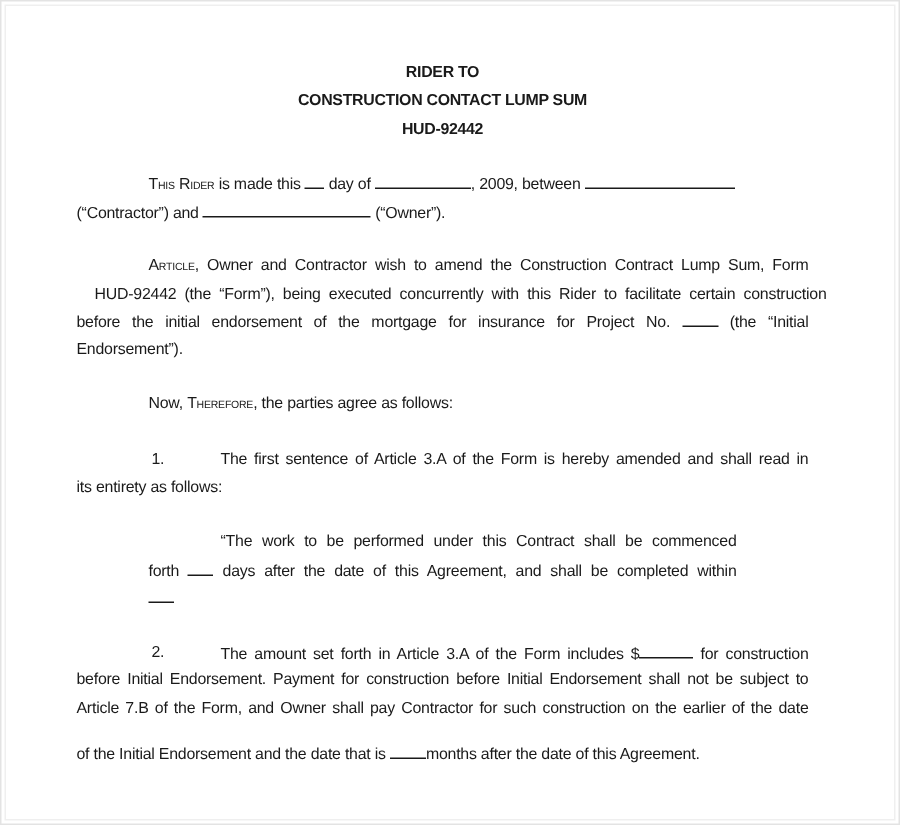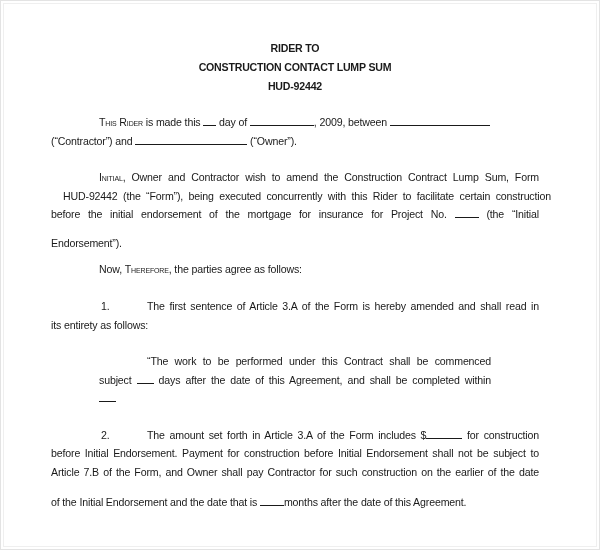--- a/index.html
+++ b/index.html
@@ -95,37 +95,37 @@
     <span>day of</span>
     <span class="blank" style="width:64px;"></span><span>, 2009, between</span>
     <span class="blank" style="width:100px;"></span>
   </div>
   <div class="line" style="top:135px; left:0;">
     <span>(“Contractor”) and</span>
     <span class="blank" style="width:112px;"></span>
     <span>(“Owner”).</span>
   </div>
 
-  <div class="justify-inner" style="top:171px;"><span class="sc">Initial,</span> <span>Owner and Contractor wish to amend the Construction Contract Lump Sum, Form</span></div>
+  <div class="justify-inner" style="top:171px;"><span class="sc">Article,</span> <span>Owner and Contractor wish to amend the Construction Contract Lump Sum, Form</span></div>
   <div class="justify" style="top:190px;padding-left:12px;">HUD-92442 (the “Form”), being executed concurrently with this Rider to facilitate certain construction</div>
   <div class="justify" style="top:208px;"><span>before the initial endorsement of the mortgage for insurance for Project No.</span> <span class="blank" style="width:24px;"></span> <span>(the “Initial</span></div>
-  <div class="line" style="top:237px; left:0;">Endorsement”).</div>
+  <div class="line" style="top:227px; left:0;">Endorsement”).</div>
 
   <div class="line" style="top:263px; left:48px;">
     <span>Now,</span>
     <span class="sc">Therefore,</span>
     <span>the parties agree as follows:</span>
   </div>
 
   <div class="line" style="top:300px; left:50px;">1.</div>
   <div class="justify-inner" style="top:300px; left:96px; width:392px;">The first sentence of Article 3.A of the Form is hereby amended and shall read in</div>
   <div class="line" style="top:319px; left:0;">its entirety as follows:</div>
 
   <div class="justify-inner" style="top:355px; left:96px; width:344px;">“The work to be performed under this Contract shall be commenced</div>
-  <div class="justify-inner" style="top:374px; left:48px; width:392px;"><span>subject</span> <span class="blank" style="width:17px;"></span> <span>days after the date of this Agreement, and shall be completed within</span></div>
+  <div class="justify-inner" style="top:374px; left:48px; width:392px;"><span>forth</span> <span class="blank" style="width:17px;"></span> <span>days after the date of this Agreement, and shall be completed within</span></div>
   <div class="line" style="top:392px; left:48px;"><span class="blank" style="width:17px;"></span></div>
 
   <div class="line" style="top:429px; left:50px;">2.</div>
   <div class="justify-inner" style="top:429px; left:96px; width:392px;"><span>The amount set forth in Article 3.A of the Form includes $</span><span class="blank" style="width:36px;"></span> <span>for construction</span></div>
   <div class="justify" style="top:447px;">before Initial Endorsement.  Payment for construction before Initial Endorsement shall not be subject to</div>
   <div class="justify" style="top:466px;">Article 7.B of the Form, and Owner shall pay Contractor for such construction on the earlier of the date</div>
   <div class="line" style="top:496px; left:0;"><span>of the Initial Endorsement and the date that is</span> <span class="blank" style="width:24px;"></span><span>months after the date of this Agreement.</span></div>
 
 </div>
 

